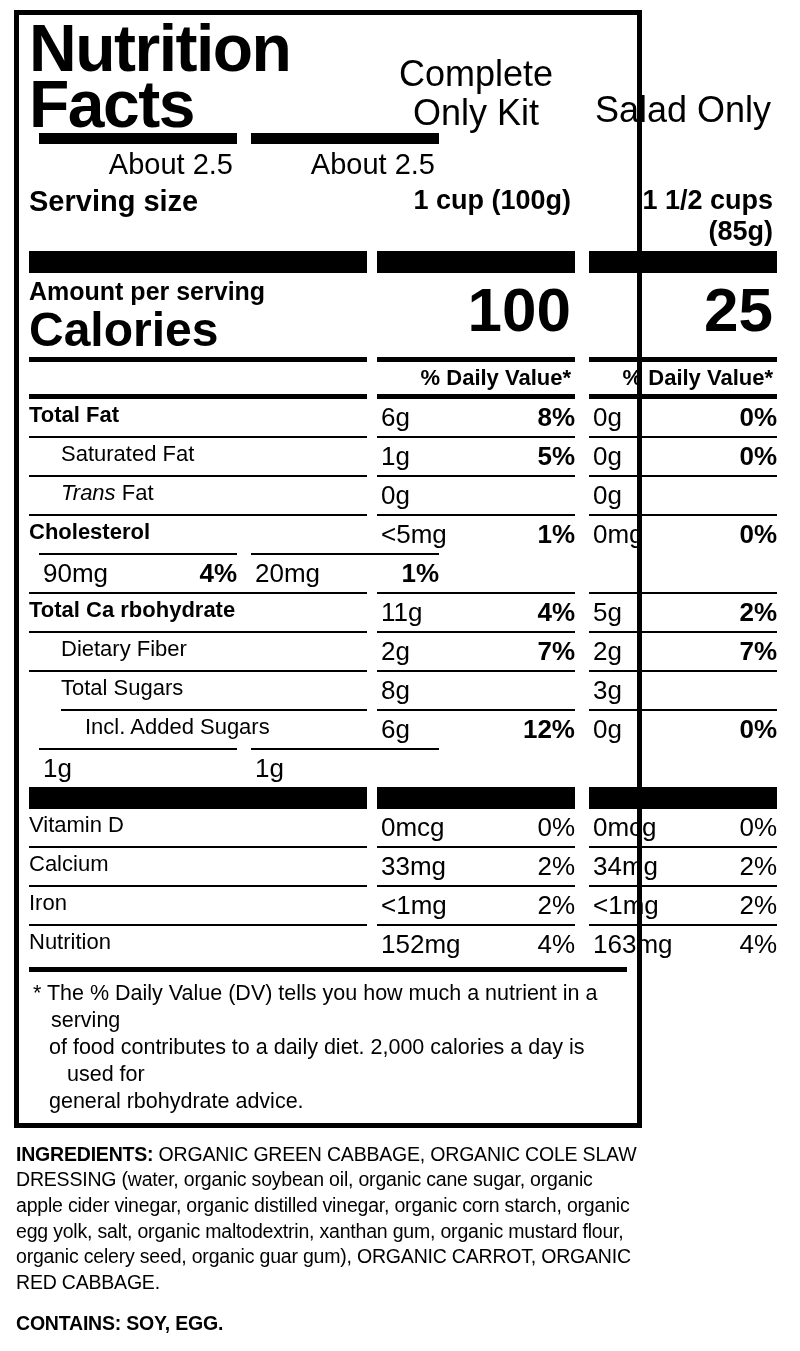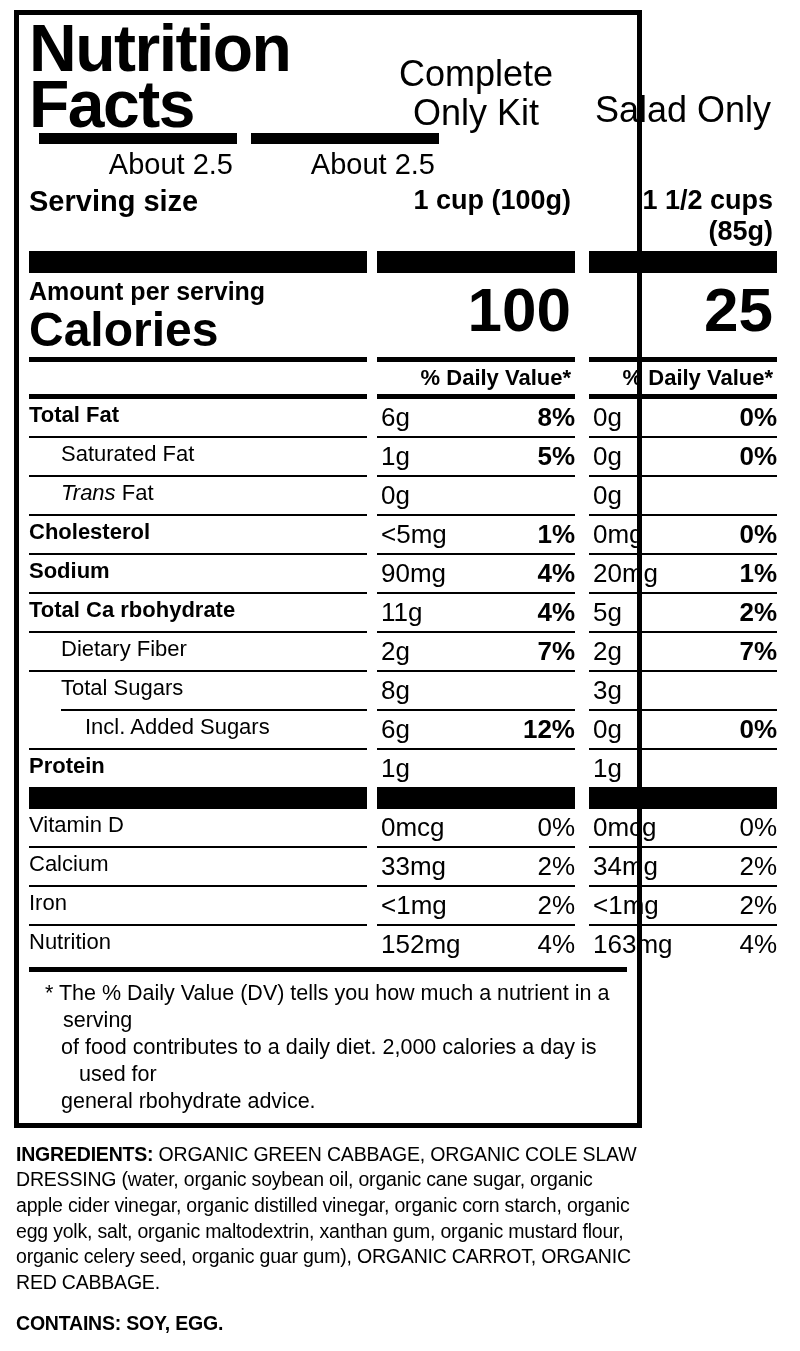--- a/index.html
+++ b/index.html
@@ -120,21 +120,21 @@
     font-size: 22px;
     font-weight: bold;
     text-align: right;
     padding: 3px 4px 3px 0;
   }
   .footnote {
     font-size: 21.5px;
     line-height: 1.25;
     padding: 8px 4px 4px 4px;
   }
-  .footnote .ind { display: block; padding-left: 18px; text-indent: -18px; margin-left: 12px; }
+  .footnote .ind { display: block; padding-left: 18px; text-indent: -18px; }
 
   
   .ingredients {
     font-family: "Liberation Sans", sans-serif;
     font-size: 19.5px;
     line-height: 1.32;
     padding: 14px 2px 0 2px;
     letter-spacing: -0.2px;
   }
   .ingredients b { font-weight: bold; }
@@ -313,24 +313,20 @@
         <div class="c-b">
             <div class="rule-thin"></div>
             <div class="val">
               <span>0mg</span>
               <span class="dv">0%</span>
             </div>
           </div>
       </div>
 
       <div class="row">
-        <div class="c-label">
-            <div class="rule-thin"></div>
-            <div class="lbl b">Sodium</div>
-          </div>
         <div class="c-a">
             <div class="rule-thin"></div>
             <div class="val">
               <span>90mg</span>
               <span class="dv">4%</span>
             </div>
           </div>
         <div class="c-b">
             <div class="rule-thin"></div>
             <div class="val">
@@ -418,24 +414,20 @@
         <div class="c-b">
             <div class="rule-thin"></div>
             <div class="val">
               <span>0g</span>
               <span class="dv">0%</span>
             </div>
           </div>
       </div>
 
       <div class="row">
-        <div class="c-label">
-            <div class="rule-thin"></div>
-            <div class="lbl b">Protein</div>
-          </div>
         <div class="c-a">
             <div class="rule-thin"></div>
             <div class="val">
               <span>1g</span>
               <span class="dv"></span>
             </div>
           </div>
         <div class="c-b">
             <div class="rule-thin"></div>
             <div class="val">

